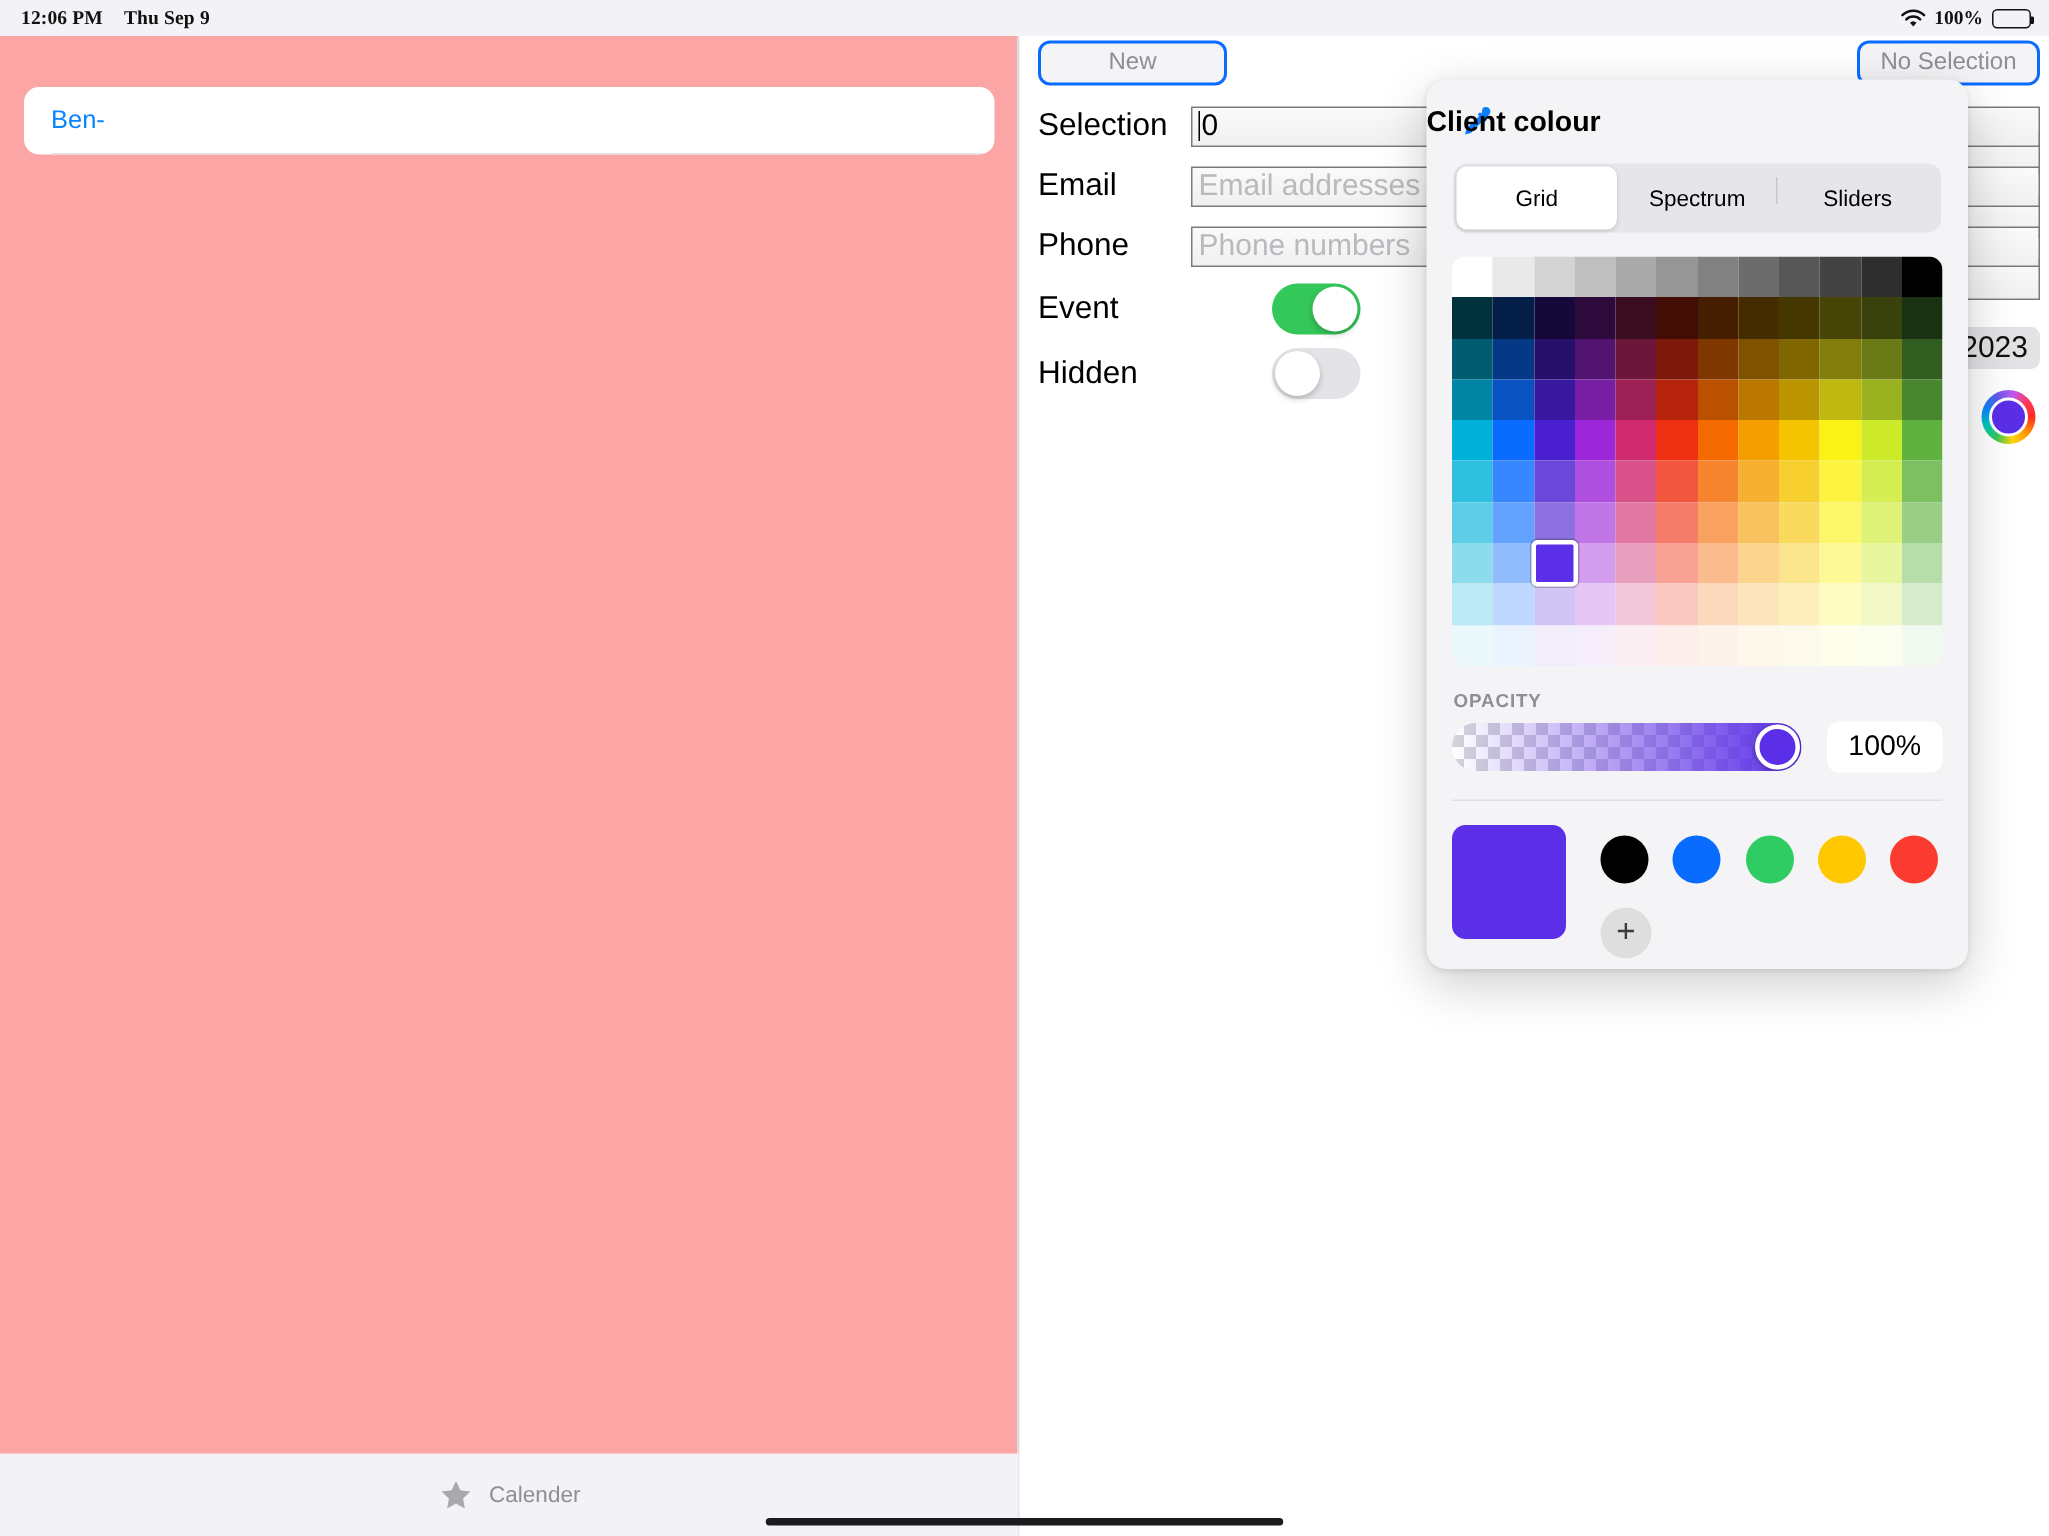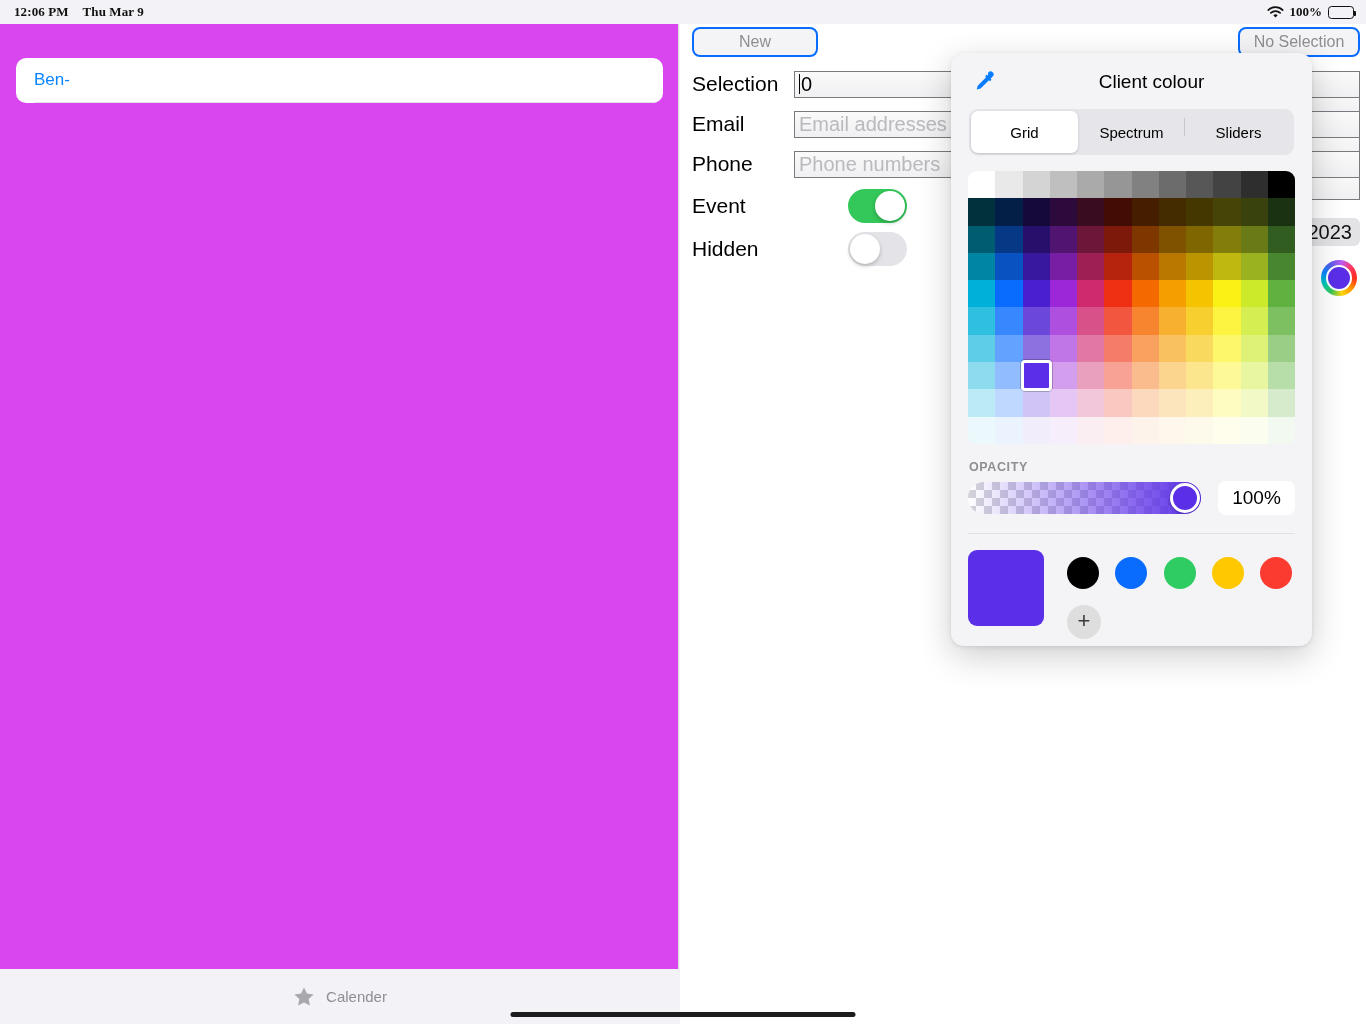--- a/index.html
+++ b/index.html
@@ -22,21 +22,21 @@
     font-size: 13px; font-weight: 600; color: #111; }
   .wifi-icon { display: inline-block; width: 17px; height: 13px; position: relative; }
   .batt { width: 26px; height: 13px; border: 1.3px solid #111; border-radius: 3.5px; position: relative; padding: 1.5px; }
   .batt::after { content:""; position:absolute; right:-3.2px; top:4px; width:2px; height:5px;
      background:#111; border-radius:0 1px 1px 0; }
   .batt-fill { background: #111; height: 100%; border-radius: 1.5px; }
 
   
   .pane-left {
     position: absolute; left: 0; top: 24px; width: 679px; height: 1000px;
-    background: #d946ef; border-right: 1px solid #dcdce1;
+    background: #fca5a5; border-right: 1px solid #dcdce1;
   }
   .pane-right {
     position: absolute; left: 680px; top: 24px; width: 686px; height: 1000px;
     background: #ffffff;
   }
 
   
   .list-card {
     position: absolute; left: 16px; top: 34px; width: 647px;
     background: #fff; border-radius: 10px; overflow: hidden;
@@ -104,22 +104,22 @@
 
   
   .popover {
     position: absolute; left: 951px; top: 53px; width: 361px; height: 593px;
     background: #f4f4f6; border-radius: 13px;
     box-shadow: 0 10px 34px rgba(0,0,0,.20), 0 1px 4px rgba(0,0,0,.10);
     z-index: 20; overflow: hidden;
   }
   .pop-header { position: relative; height: 56px; }
   .eyedrop { position: absolute; left: 20px; top: 16px; width: 26px; height: 26px; }
-  .pop-title { position: absolute; left: 0; right: 0; top: 18px; text-align: center;
-    font-size: 19px; font-weight: 400; color: #000; padding-left: 40px; }
+  .pop-title { position: absolute; left: 0; right: 0; top: 18px; text-align: left;
+    font-size: 19px; font-weight: 700; color: #000; }
   .seg {
     margin: 0 18px; height: 46px; background: #e6e6ea; border-radius: 9px;
     display: flex; padding: 2px; position: relative;
   }
   .seg-item { flex: 1; display: flex; align-items: center; justify-content: center;
     font-size: 15px; color: #000; border-radius: 7px; position: relative; }
   .seg-item.active { background: #fff; box-shadow: 0 1px 3px rgba(0,0,0,.16); font-weight: 500; }
   .seg-div { position: absolute; right: 0; top: 7px; width: 1px; height: 18px; background: #c7c7cc; }
 
   .grid-wrap { margin: 16px 17px 0 17px; width: 327px; height: 273px;
@@ -167,21 +167,21 @@
     width: 345px; height: 5px; border-radius: 3px; background: #1c1c1e; z-index: 40; }
 </style>
 </head>
 <body>
 
 <div id="root">
 
   <div class="statusbar">
     <div class="status-left">
       <span>12:06 PM</span>
-      <span>Thu Mar 9</span>
+      <span>Thu Sep 9</span>
     </div>
     <div class="status-right">
       <span class="wifi-icon">
         <svg width="17" height="13" viewBox="0 0 17 13">
           <path d="M8.5 11.6 L6.3 9.2 a3.2 3.2 0 0 1 4.4 0 Z" fill="#111"></path>
           <path d="M3.9 6.9 a6.6 6.6 0 0 1 9.2 0" stroke="#111" stroke-width="1.7" fill="none" stroke-linecap="round"></path>
           <path d="M1.3 4.1 a10.3 10.3 0 0 1 14.4 0" stroke="#111" stroke-width="1.7" fill="none" stroke-linecap="round"></path>
         </svg>
       </span>
       <span>100%</span>

